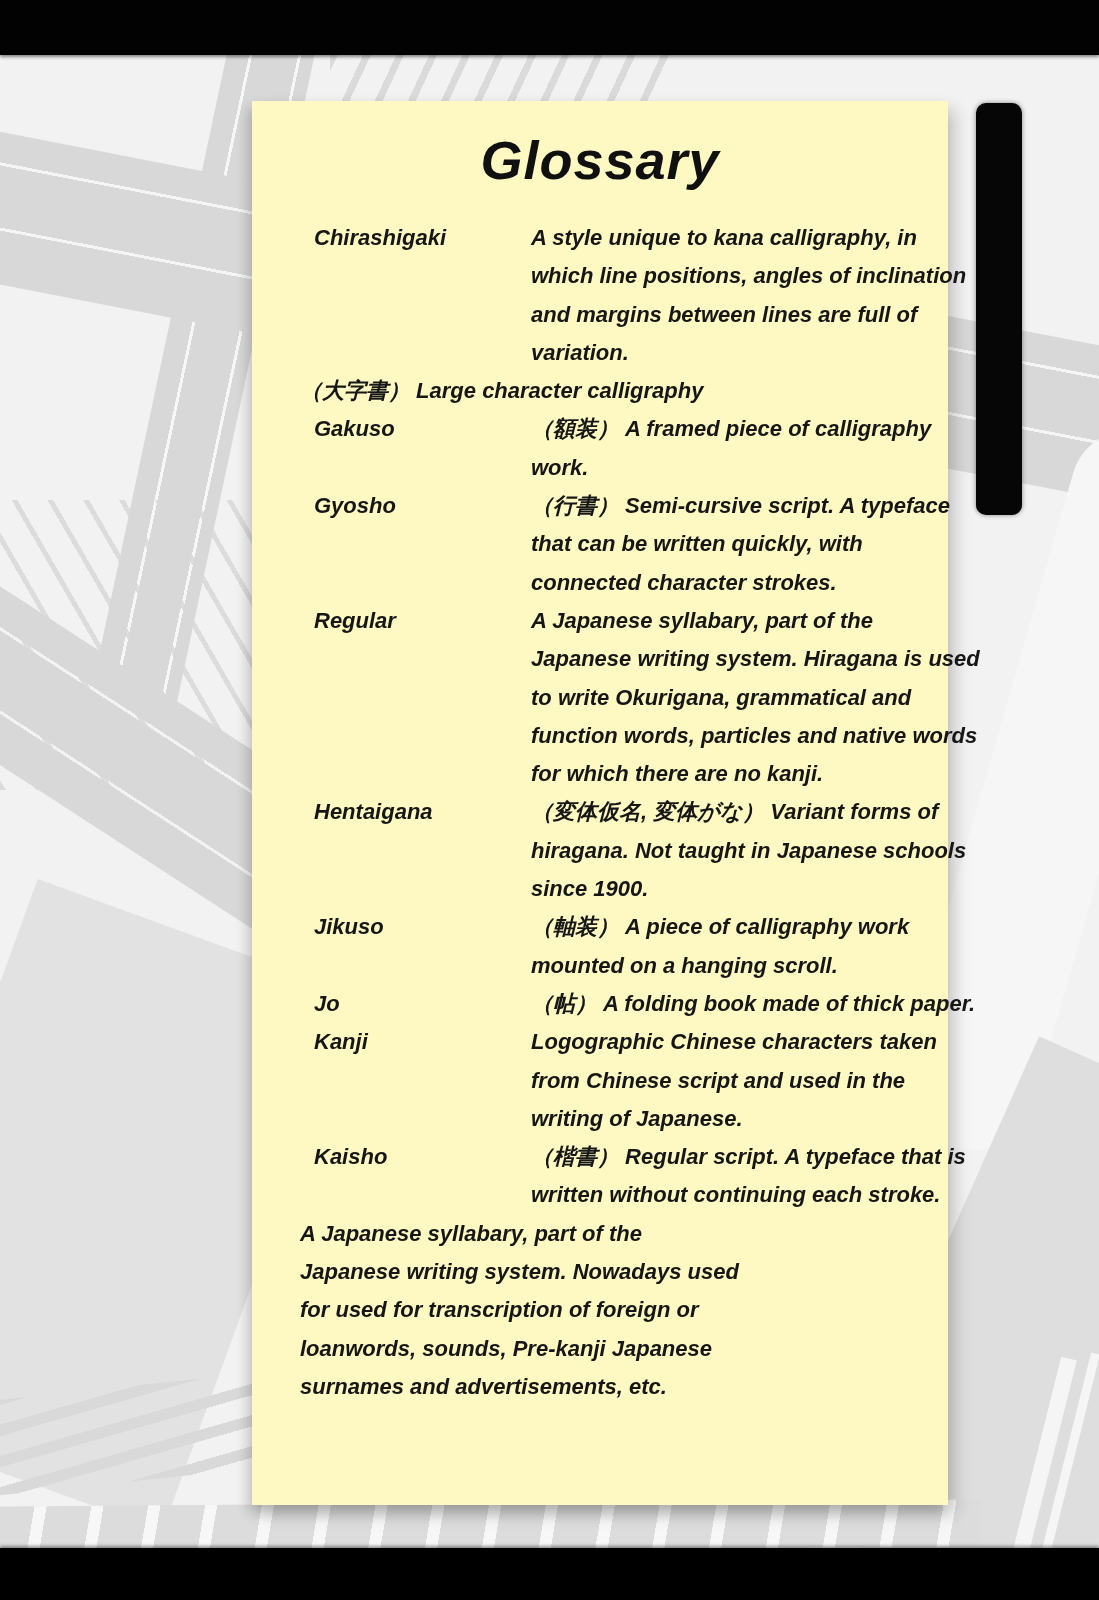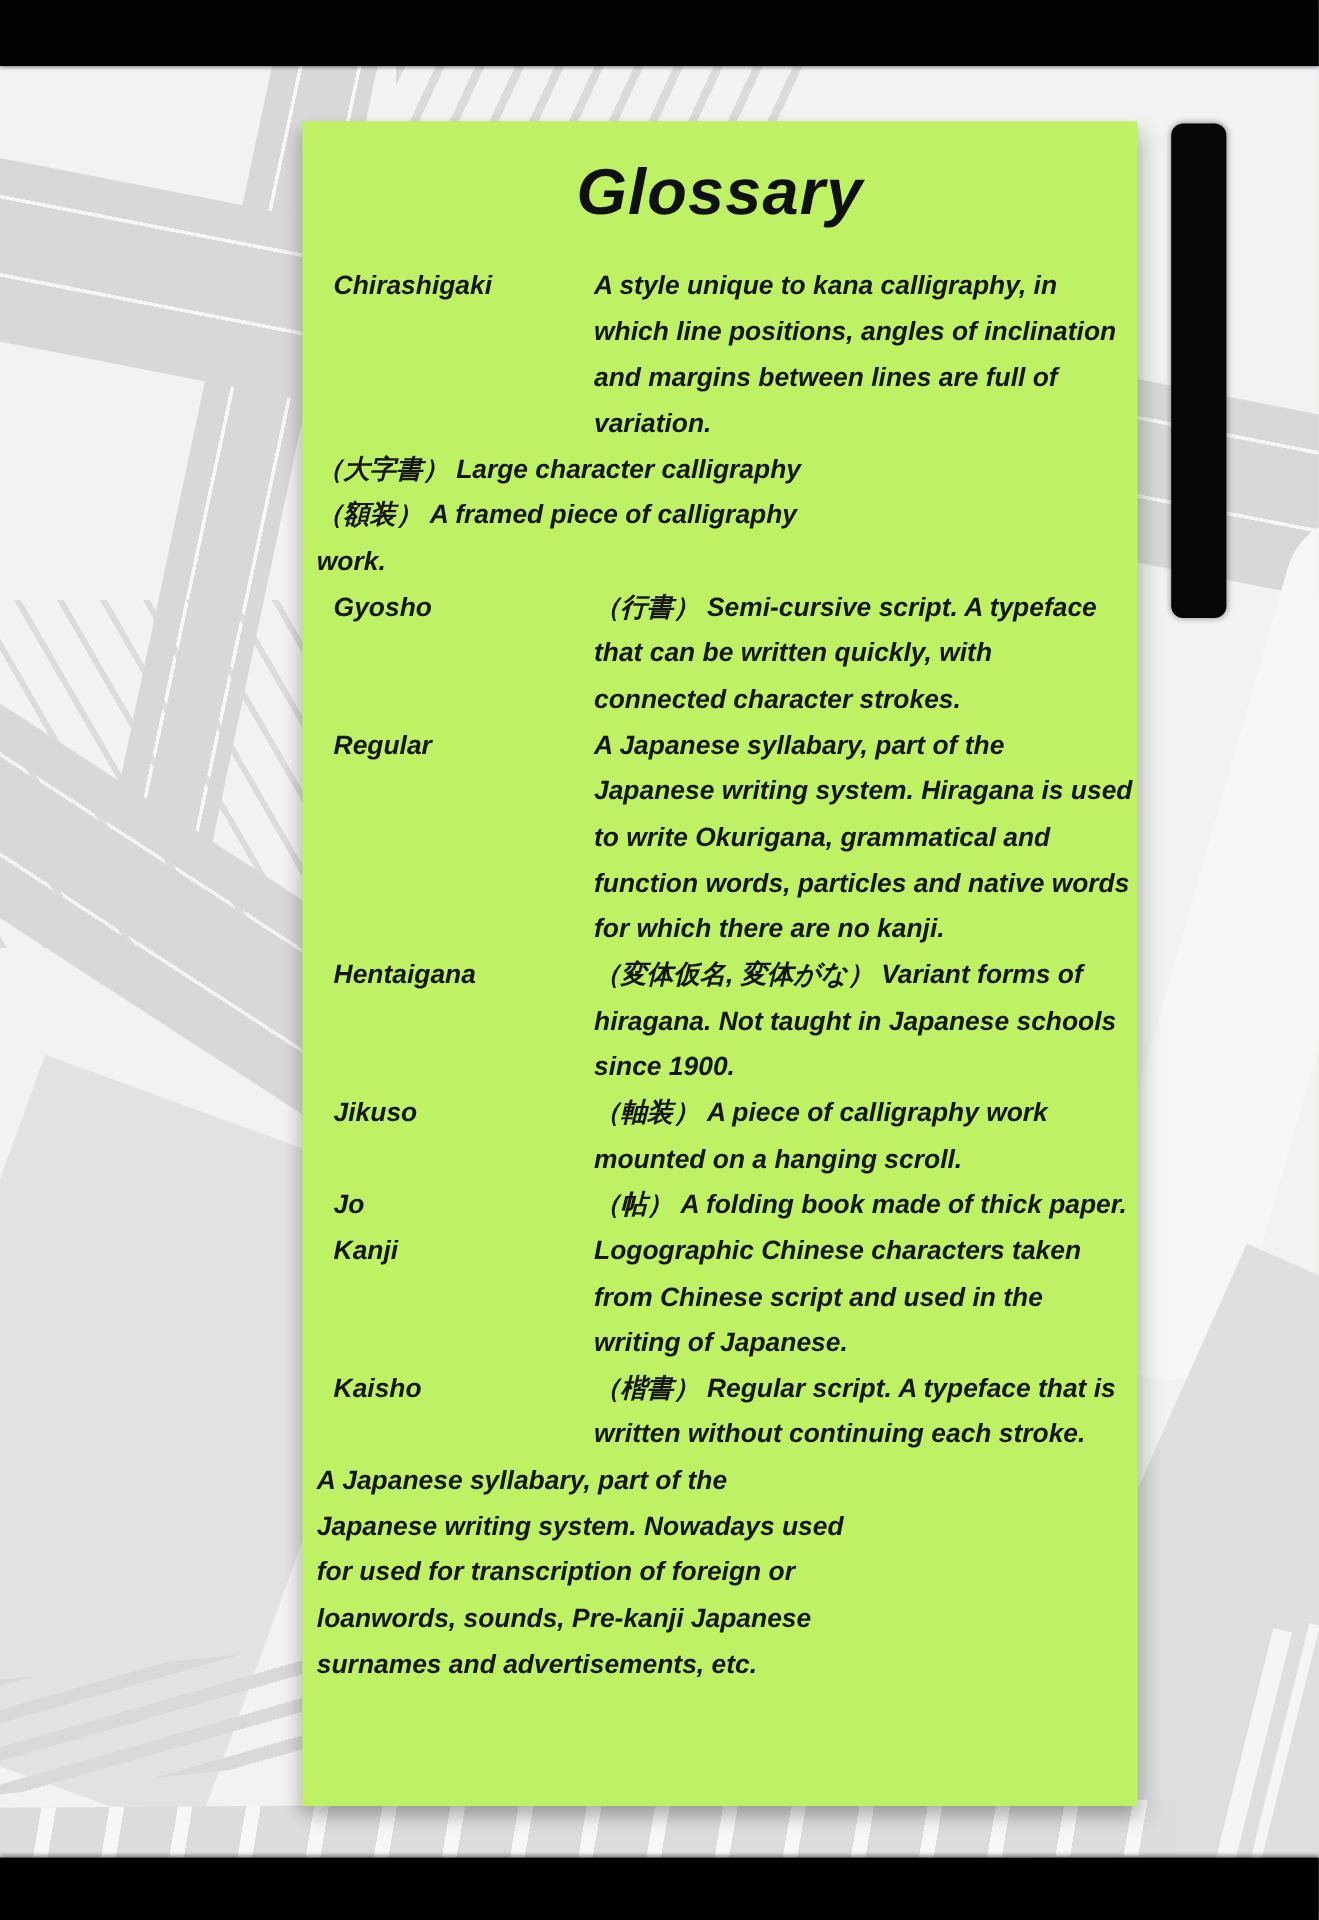--- a/index.html
+++ b/index.html
@@ -32,25 +32,25 @@
   .w-streak-b{left:1062px;top:1350px;width:9px;height:240px;background:#f5f5f5;transform:rotate(14deg);}
   
   .bar-top{position:absolute;left:0;top:0;width:1099px;height:55px;background:#020202;z-index:6;
            box-shadow:0 2px 3px rgba(0,0,0,.45);}
   .bar-bottom{position:absolute;left:0;top:1548px;width:1099px;height:52px;background:#000;z-index:6;
            box-shadow:0 -2px 3px rgba(0,0,0,.4);}
   
   .tab{position:absolute;left:976px;top:103px;width:46px;height:412px;background:#060606;border-radius:10px;
        box-shadow:0 0 5px rgba(0,0,0,.45);z-index:5;}
   
-  .card{position:absolute;left:252px;top:101px;width:696px;height:1404px;background:#bef264;z-index:3;
+  .card{position:absolute;left:252px;top:101px;width:696px;height:1404px;background:#fef9c3;z-index:3;
         box-shadow:-5px 7px 12px rgba(0,0,0,.16),7px 9px 16px rgba(0,0,0,.18);}
   .title{position:absolute;left:0;right:0;top:30px;text-align:center;
          font:bold italic 54px/1.1 "Liberation Sans",sans-serif;color:#101010;letter-spacing:1px;}
-  .entries{position:absolute;left:12px;right:0;top:118px;}
+  .entries{position:absolute;left:0;right:0;top:118px;padding-left:48px;}
   .row{display:flex;align-items:flex-start;}
   .term{flex:0 0 231px;width:231px;box-sizing:border-box;padding-left:14px;
         font:bold italic 22px/38.3px "Liberation Sans",sans-serif;color:#161616;}
   .def{flex:1;white-space:pre;
         font:bold italic 22px/38.3px "Liberation Sans",sans-serif;color:#161616;}
 </style>
 </head>
 <body>
 
 <div class="bg">
@@ -76,20 +76,21 @@
       <div class="term">Chirashigaki</div>
       <div class="def">A style unique to kana calligraphy, in
 which line positions, angles of inclination
 and margins between lines are full of
 variation.</div>
     </div>
     <div class="row">
       <div class="def">（大字書） Large character calligraphy</div>
     </div>
     <div class="row">
+      <div class="term">Gakuso</div>
       <div class="def">（額装） A framed piece of calligraphy
 work.</div>
     </div>
     <div class="row">
       <div class="term">Gyosho</div>
       <div class="def">（行書） Semi-cursive script. A typeface
 that can be written quickly, with
 connected character strokes.</div>
     </div>
     <div class="row">

